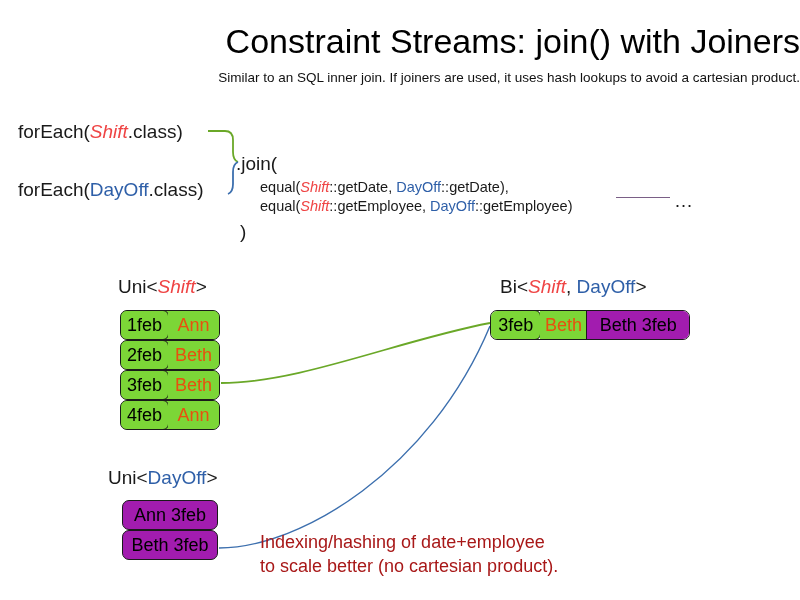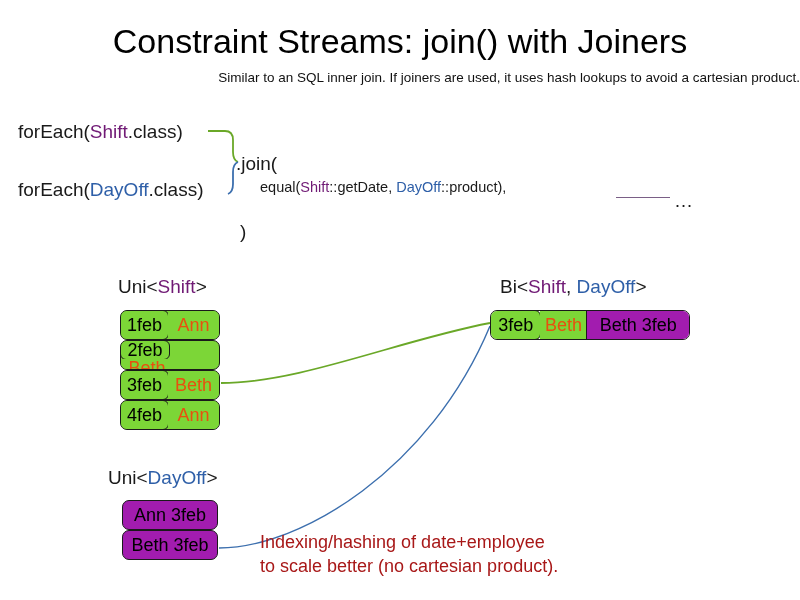--- a/index.html
+++ b/index.html
@@ -19,21 +19,21 @@
     position: absolute;
     left: 0; top: 0;
     width: 800px;
     height: 600px;
   }
   
   .title {
     position: absolute;
     left: 0; top: 20px;
     width: 800px;
-    text-align: center;
+    text-align: right;
     font-size: 34px;
     line-height: 42px;
     font-weight: normal;
     color: #000000;
     white-space: nowrap;
   }
   .subtitle {
     position: absolute;
     left: 0; top: 69px;
     width: 800px;
@@ -57,21 +57,21 @@
   .join-close { left: 240px; top: 220px; }
   .equal-line {
     position: absolute;
     font-size: 14.5px;
     line-height: 19px;
     color: #1a1a1a;
     white-space: nowrap;
   }
   .equal-date { left: 260px; top: 178px; }
   .equal-emp  { left: 260px; top: 197px; }
-  .kw-shift  { color: #701a75; }
+  .kw-shift  { color: #ef4444; font-style: italic; }
   .kw-dayoff { color: #2e5fa8; }
   .ellipsis {
     position: absolute;
     left: 674px; top: 190px;
     font-size: 19px;
     line-height: 22px;
     color: #1a1a1a;
     letter-spacing: 1px;
   }
   .purple-rule {
@@ -124,21 +124,21 @@
     color: #e8500f;
   }
   .cell-plain {
     color: #000000;
   }
   
   .shift-row { left: 120px; width: 100px; height: 30px; }
   .shift-row .cell-date { width: 50px; }
   .shift-row .cell-name { width: 52px; }
   .shift-row-0 { top: 310px; }
-  .shift-row-1 { top: 340px; flex-direction: column; }
+  .shift-row-1 { top: 340px; }
   .shift-row-2 { top: 370px; }
   .shift-row-3 { top: 400px; }
   
   .dayoff-row { left: 122px; width: 96px; height: 30px; align-items: center; }
   .dayoff-row .cell-plain { width: 100%; }
   .dayoff-row-0 { top: 500px; }
   .dayoff-row-1 { top: 530px; }
   
   .bi-row { left: 490px; top: 310px; width: 200px; height: 30px; }
   .bi-row .cell-date  { width: 52px; }
@@ -168,22 +168,23 @@
 
   <div class="title">Constraint Streams: join() with Joiners</div>
   <div class="subtitle">Similar to an SQL inner join. If joiners are used, it uses hash lookups to avoid a cartesian product.</div>
 
   <div class="code-line forEach-shift"><span>forEach(</span><span class="kw-shift">Shift</span><span>.class)</span></div>
 
   <div class="code-line forEach-dayoff"><span>forEach(</span><span class="kw-dayoff">DayOff</span><span>.class)</span></div>
 
   <div class="code-line join-open">.join(</div>
 
-  <div class="equal-line equal-date"><span>equal(</span><span class="kw-shift">Shift</span><span>::getDate, </span><span class="kw-dayoff">DayOff</span><span>::product),</span></div>
-
+  <div class="equal-line equal-date"><span>equal(</span><span class="kw-shift">Shift</span><span>::getDate, </span><span class="kw-dayoff">DayOff</span><span>::getDate),</span></div>
+
+  <div class="equal-line equal-emp"><span>equal(</span><span class="kw-shift">Shift</span><span>::getEmployee, </span><span class="kw-dayoff">DayOff</span><span>::getEmployee)</span></div>
 
   <div class="code-line join-close">)</div>
 
   <div class="purple-rule"></div>
   <div class="ellipsis">…</div>
 
   <svg id="connectors" viewBox="0 0 800 600">
 
     <path d="M 208 131 L 225 131 Q 233 131 233 140 L 233 152 Q 233 160 238 162" fill="none" stroke="#6aa828" stroke-width="1.8"></path>
 

